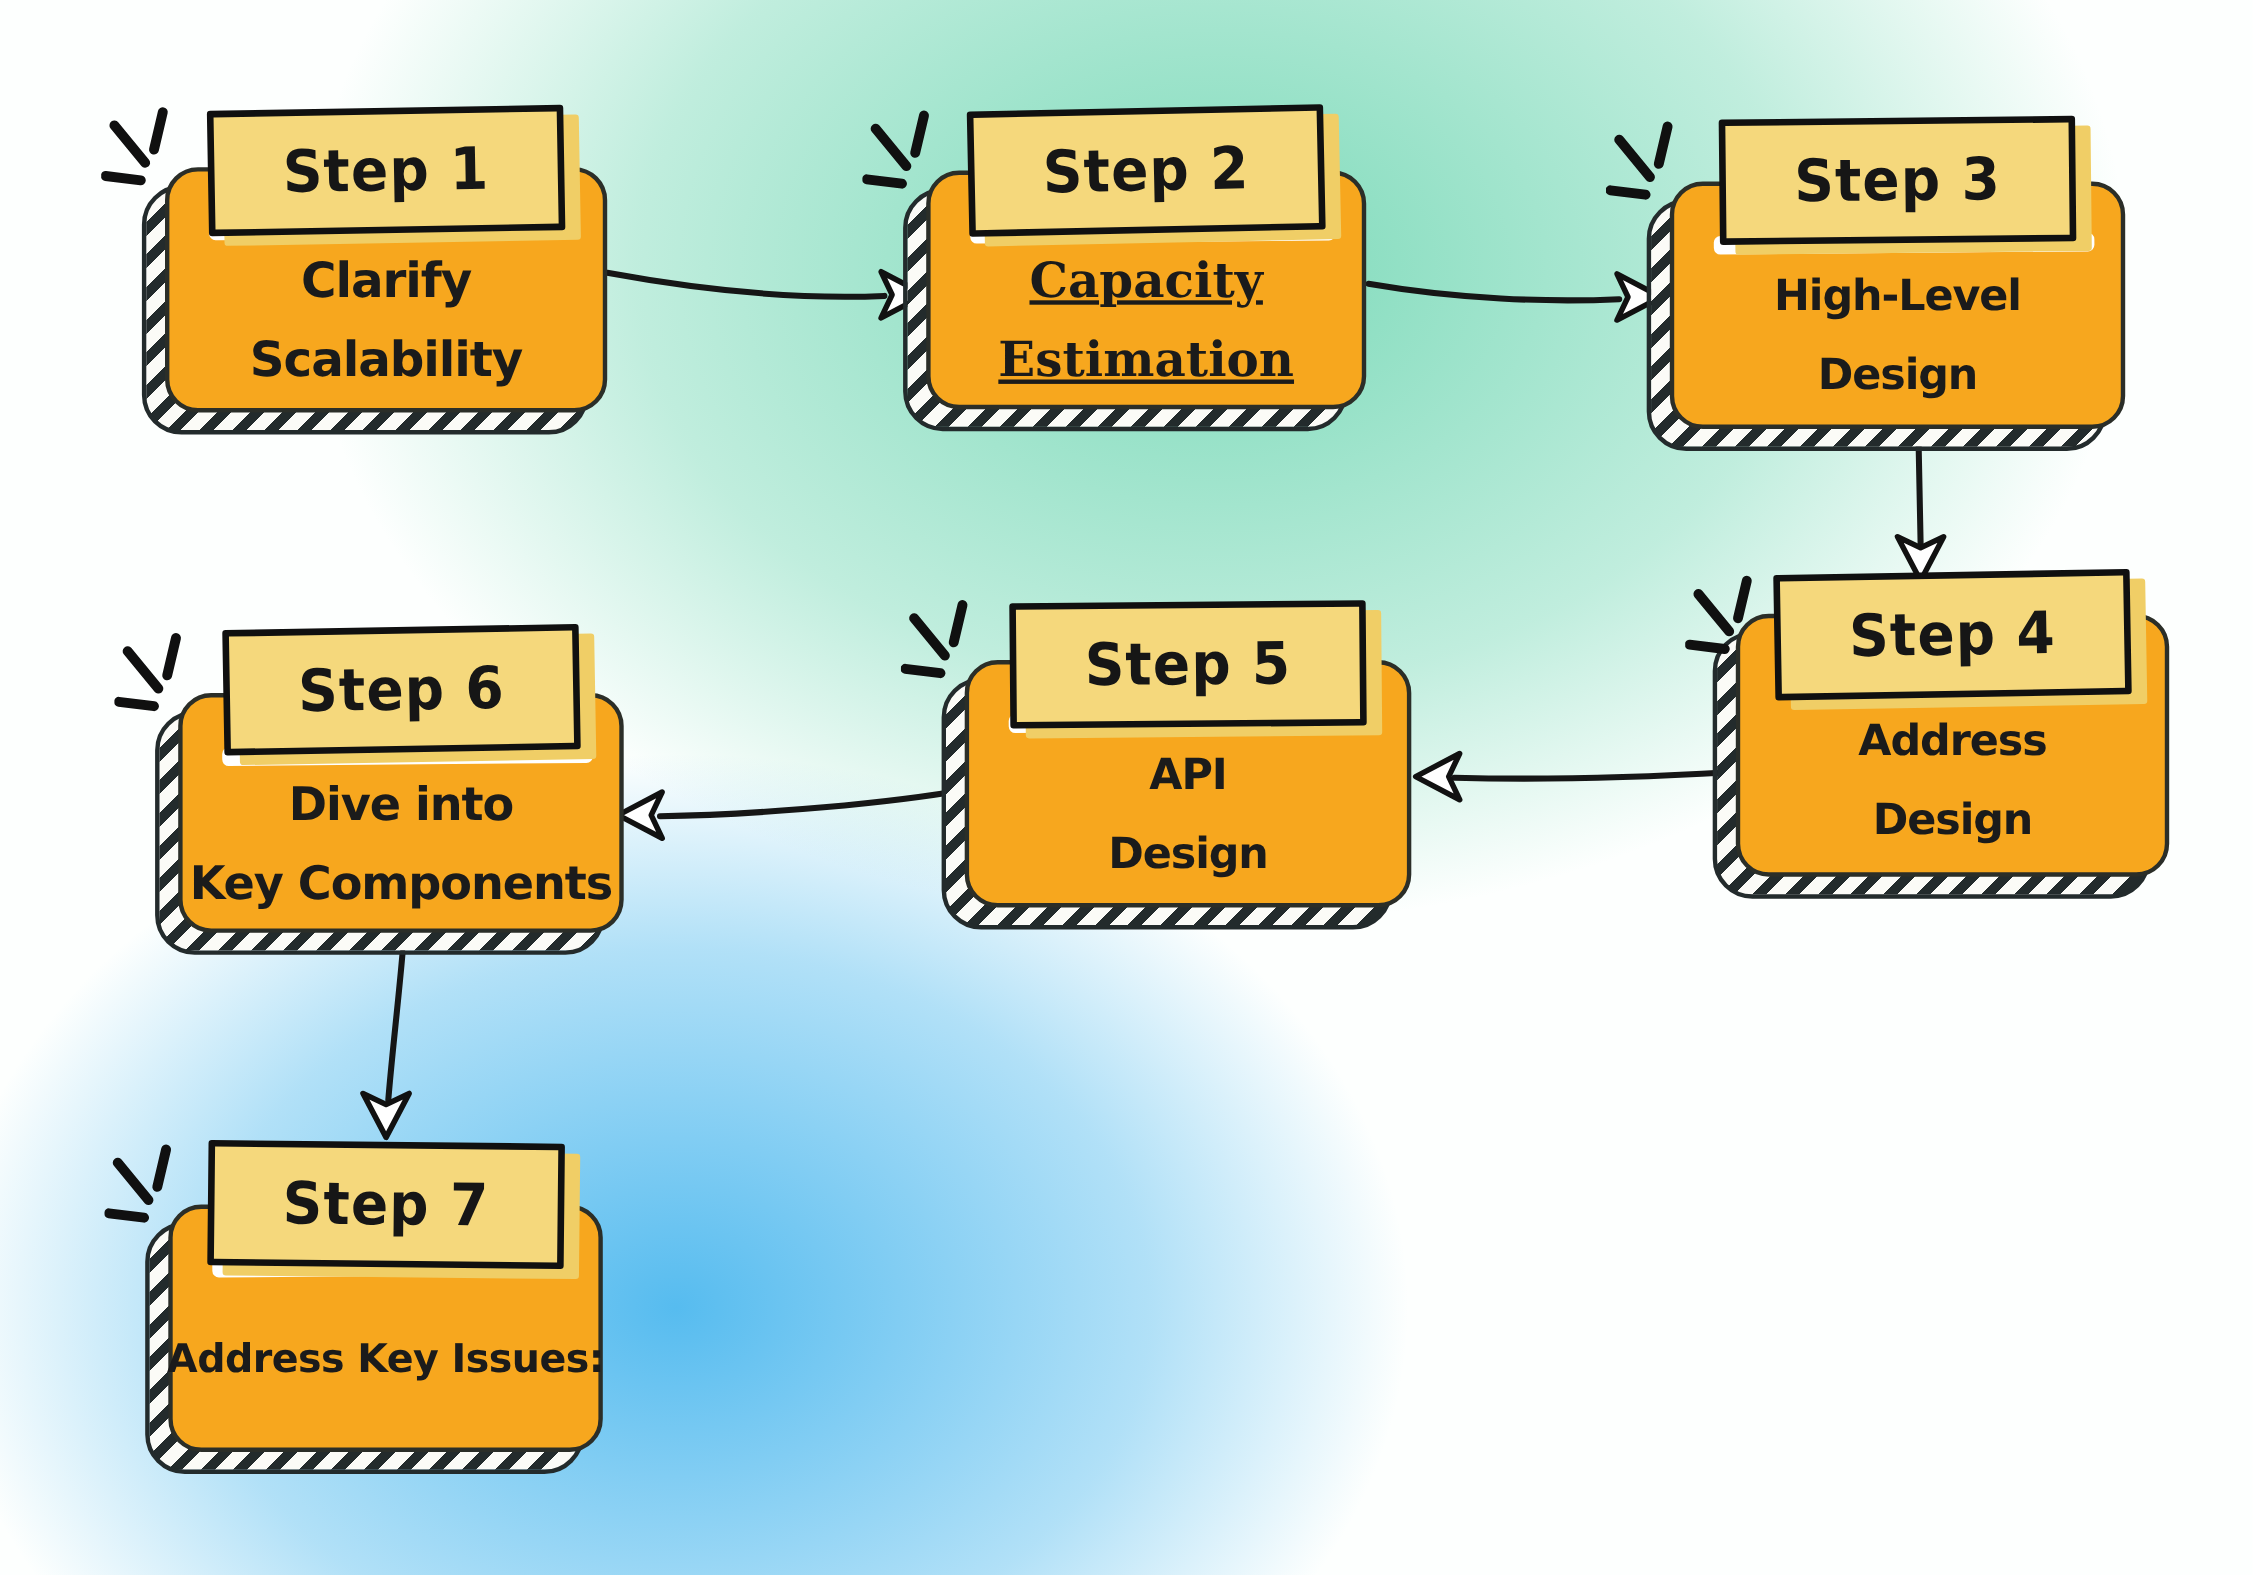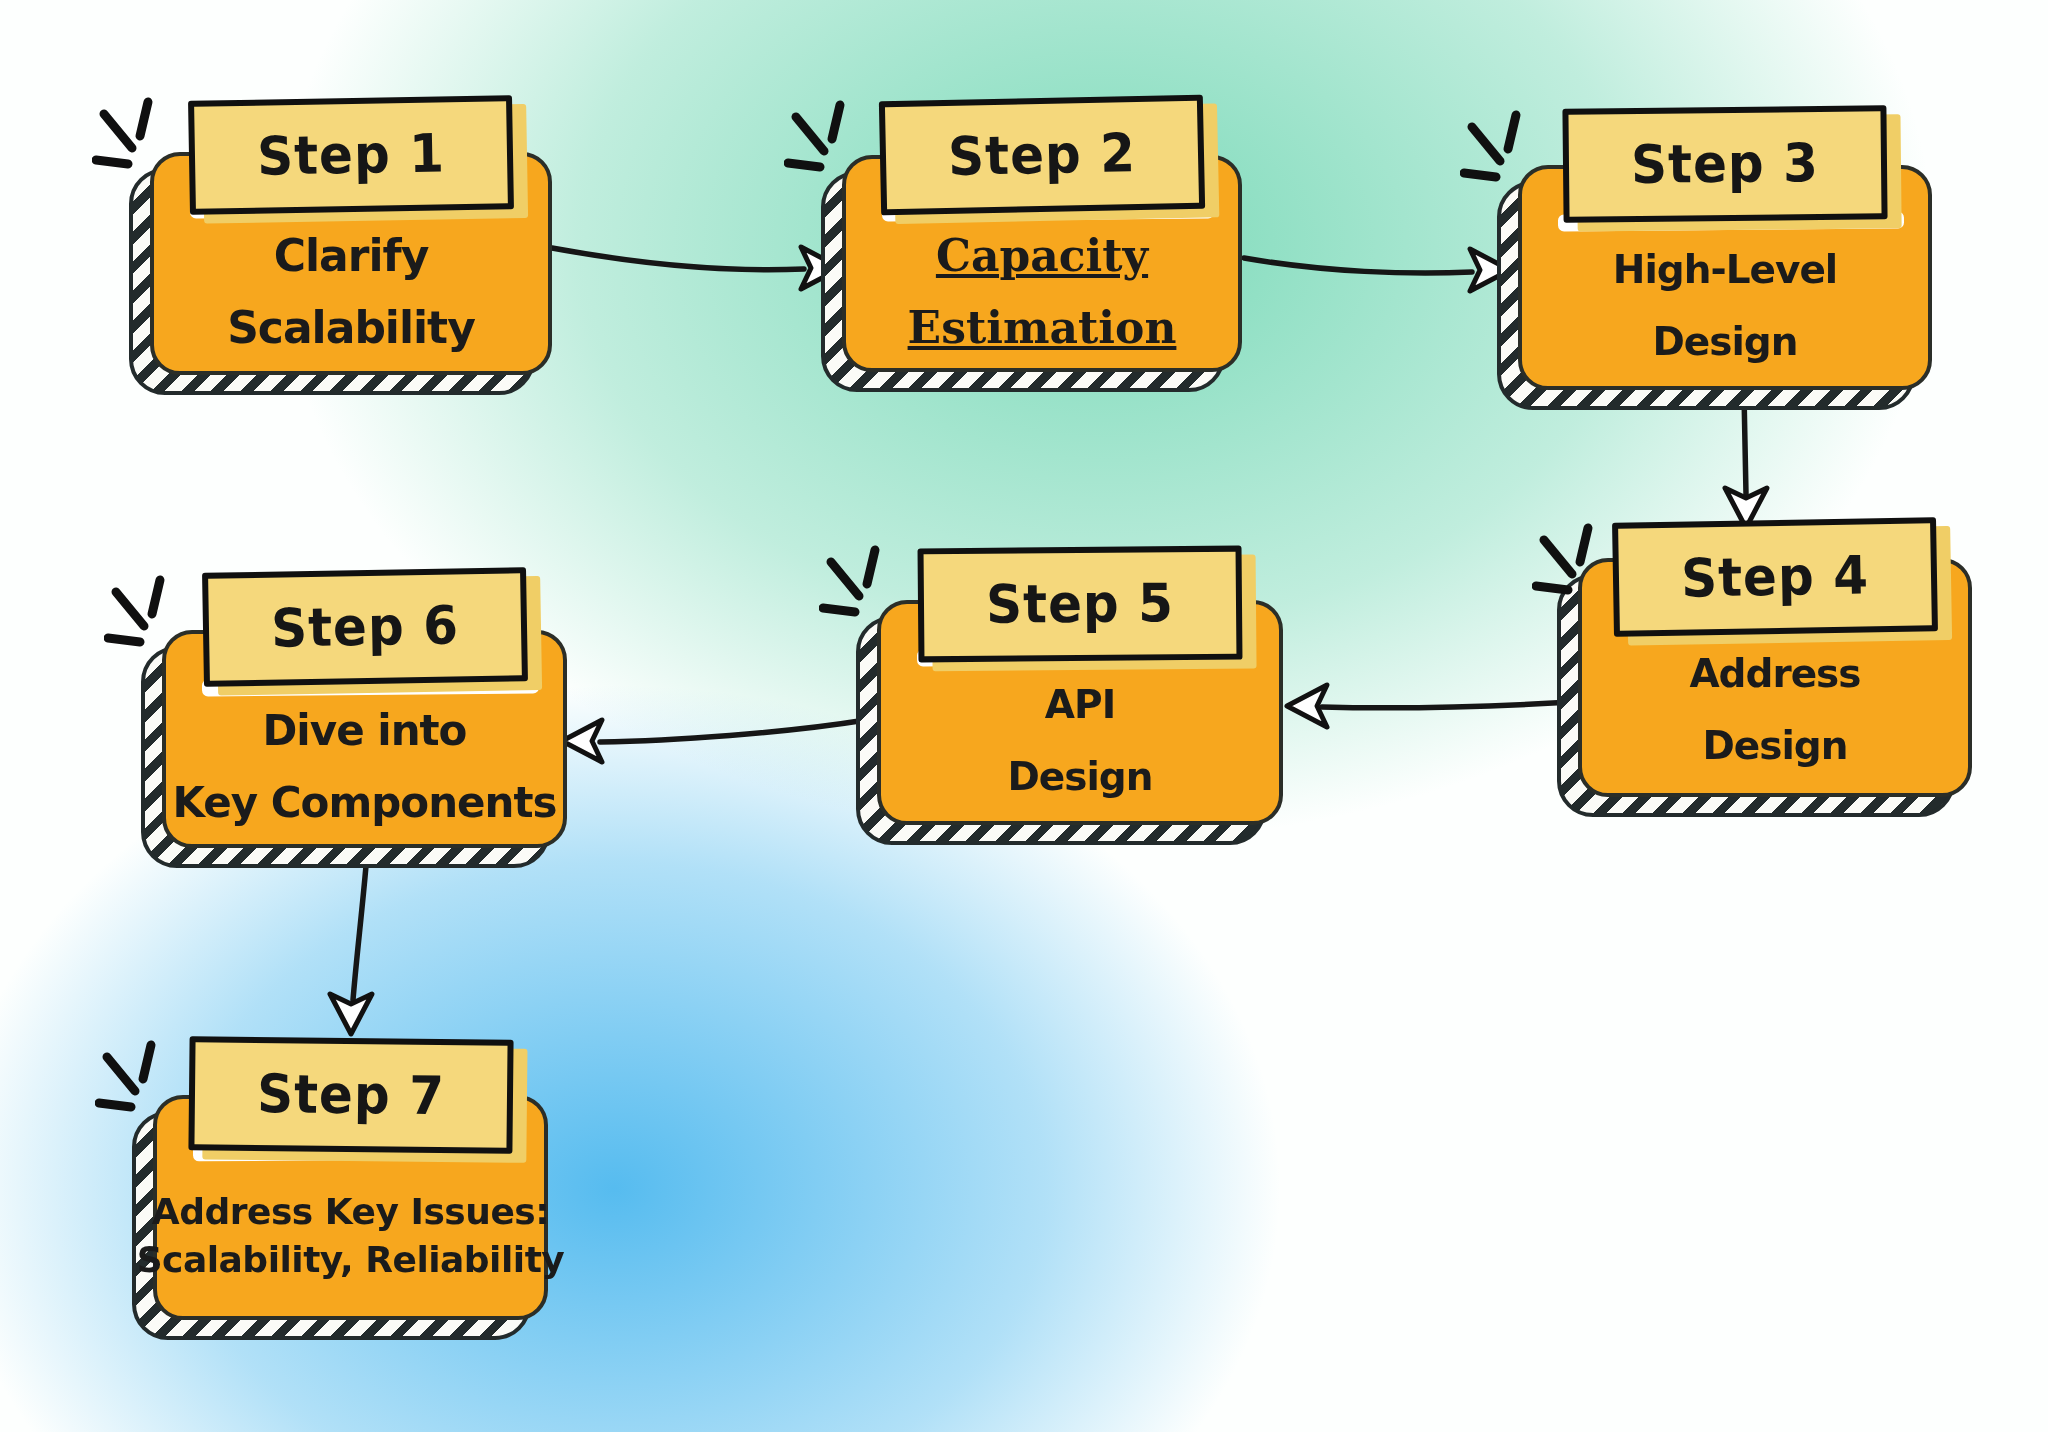--- a/index.html
+++ b/index.html
@@ -203,21 +203,20 @@
         <path d="M4 64 L36 68"></path>
     </svg>
   </div>
 
   <div class="card s7" style="left:153px;top:1095px;width:395px;height:225px">
     <div class="hatch"></div>
     <div class="face"></div>
     <div class="band"></div>
     <div class="content">
       <span>Address Key Issues:</span>
-      <span>Scalability, Reliability</span>
     </div>
     <div class="badge" style="top:-57px;transform:translateX(-50%) rotate(.6deg)">
       <span>Step 7</span>
     </div>
     <svg class="spark" viewBox="0 0 72 76">
       <path d="M12 18 L40 52"></path>
         <path d="M56 6 L48 40"></path>
         <path d="M4 64 L36 68"></path>
     </svg>
   </div>

